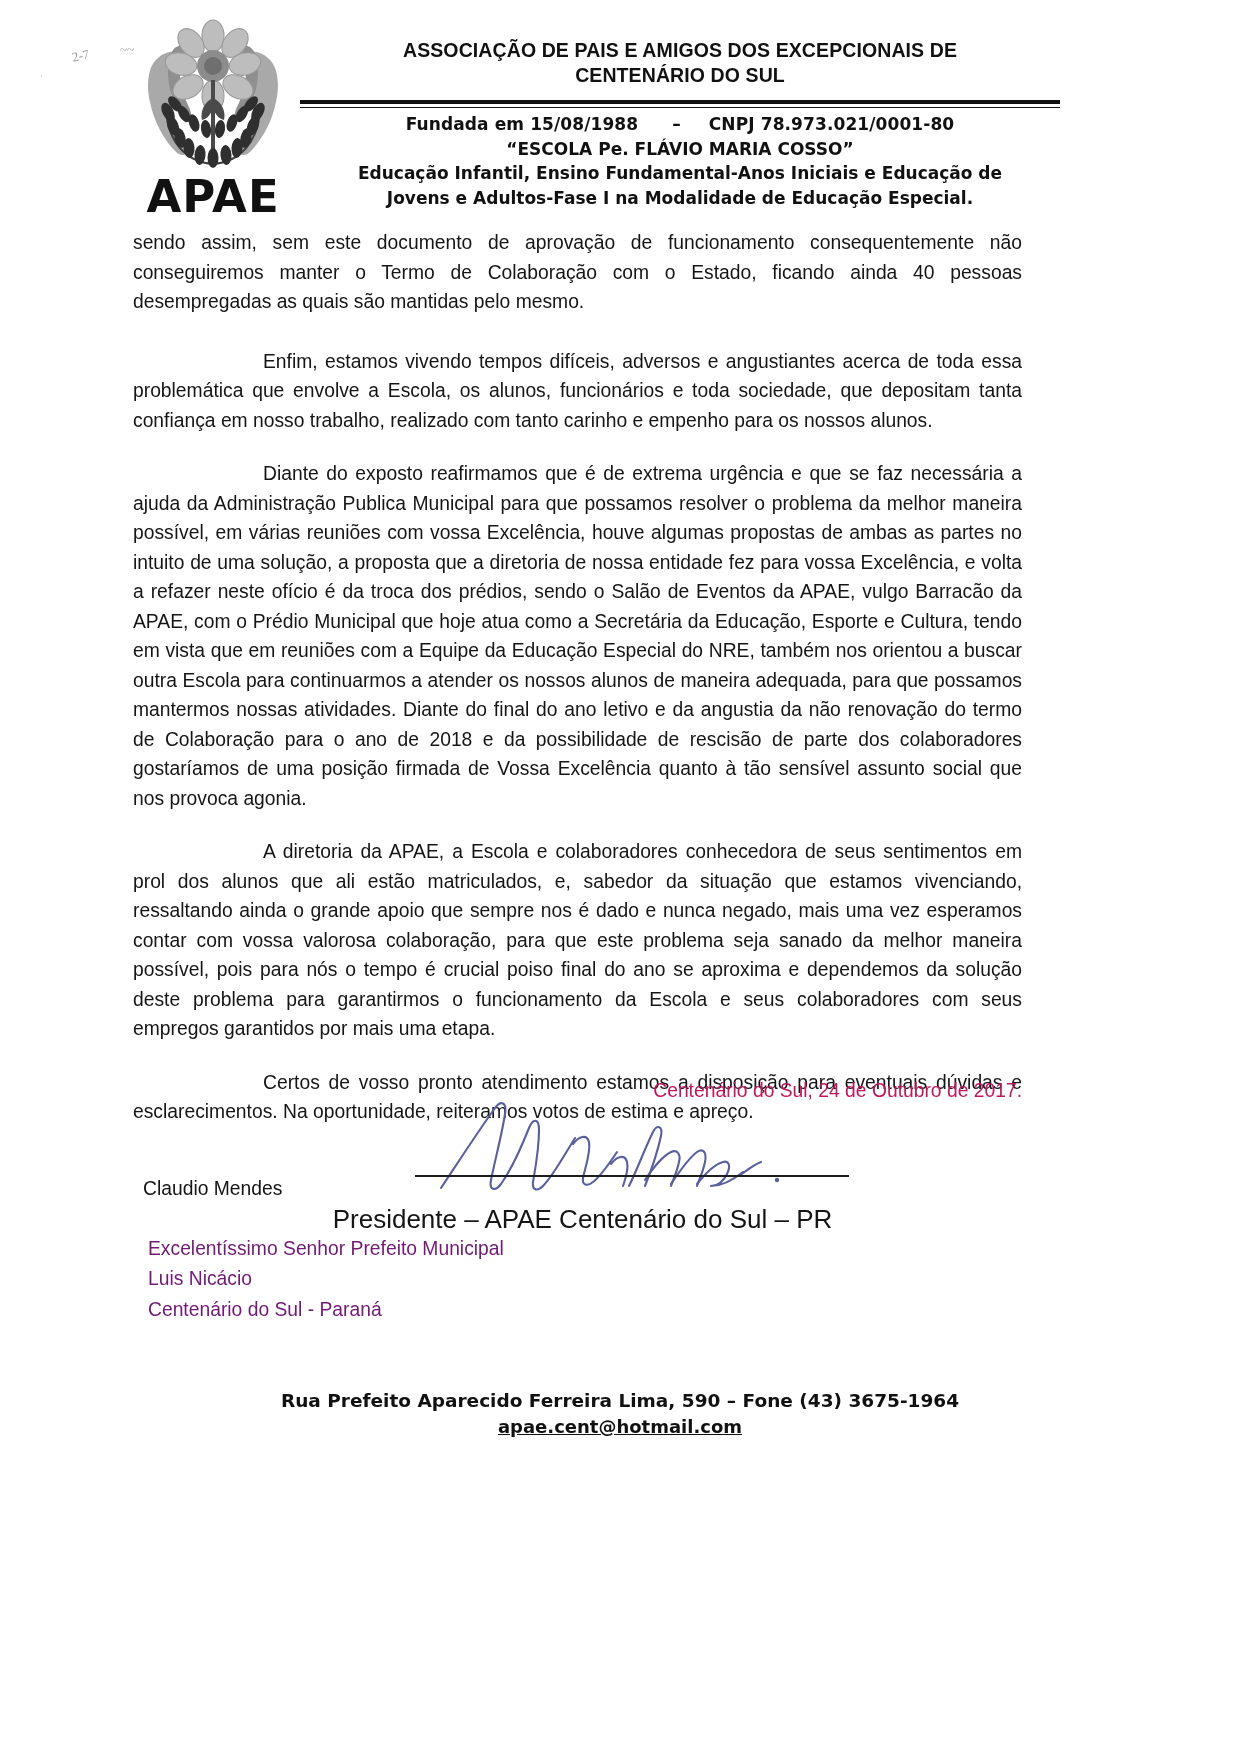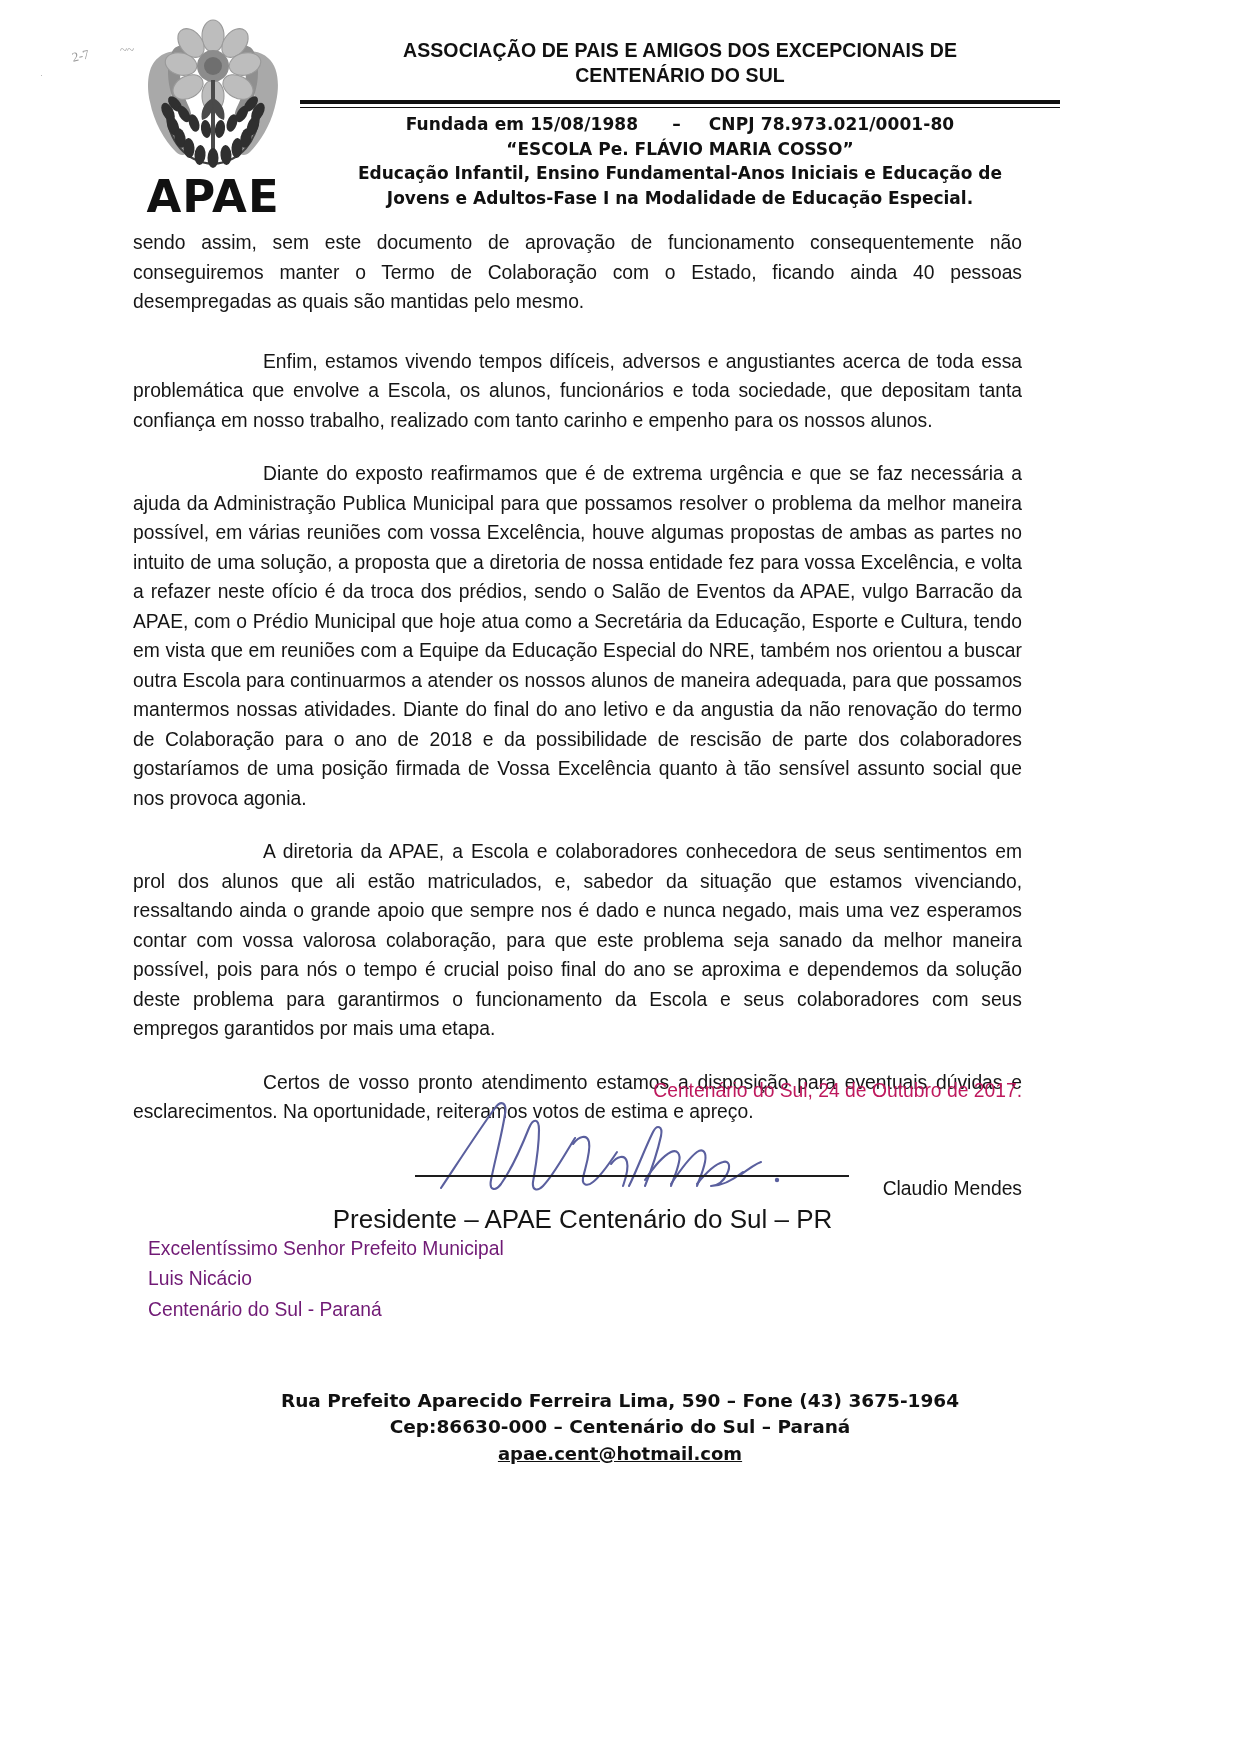--- a/index.html
+++ b/index.html
@@ -157,21 +157,21 @@
     top: 101px;
     width: 434px;
     height: 1.6px;
     background: #1d1d1d;
   }
   .sig-name {
     position: absolute;
     left: 0;
     top: 104px;
     width: 889px;
-    text-align: right;
+    text-align: left;
     font-family: "Liberation Sans", sans-serif;
     font-size: 19.3px;
     color: #151515;
     padding-left: 10px;
     box-sizing: border-box;
   }
   .sig-role {
     position: absolute;
     left: 0;
     top: 130px;
@@ -333,17 +333,16 @@
   </div>
 
   <div class="addressee">
     <div>Excelentíssimo Senhor Prefeito Municipal</div>
     <div>Luis Nicácio</div>
     <div>Centenário do Sul - Paraná</div>
   </div>
 
   <div class="footer">
     <div>Rua Prefeito Aparecido Ferreira Lima, 590 – Fone (43) 3675-1964</div>
-    <div>Cep:86630-000 – Centenário do Sul – Paraná</div>
     <div class="email">apae.cent@hotmail.com</div>
   </div>
 
 </div>
 
 </body></html>

